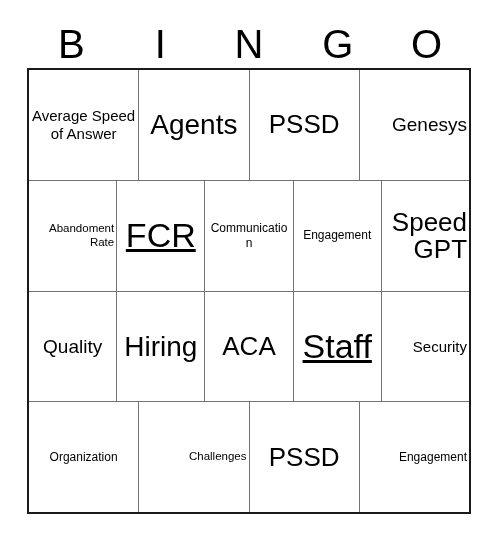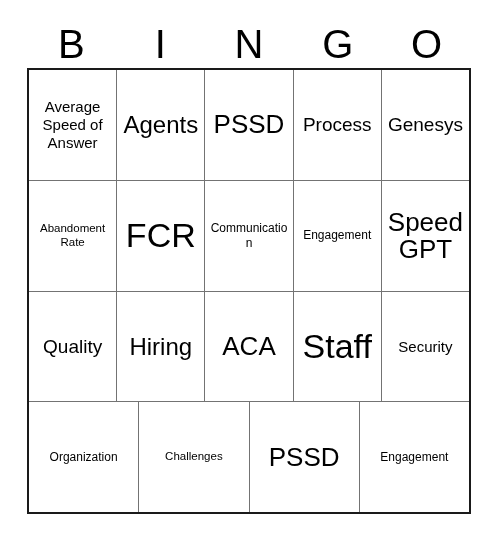--- a/index.html
+++ b/index.html
@@ -74,37 +74,38 @@
     display: flex;
     align-items: center;
     justify-content: center;
     text-align: center;
     padding: 1px 2px;
     overflow: hidden;
     background: #ffffff;
   }
   .cell:last-child {
     border-right: none;
+    text-align: right;
   }
   .cell-text {
     display: block;
     width: 100%;
     line-height: 1.06;
     font-family: "Liberation Sans", sans-serif;
     color: #000000;
     word-wrap: break-word;
   }
 
   
-  .sz-xxl .cell-text { font-size: 34px; line-height: 1.05; }
+  .sz-xxl .cell-text { font-size: 34px; line-height: 1.05; text-decoration: underline; }
   .sz-xl  .cell-text { font-size: 26px; line-height: 1.04; }
-  .sz-lg  .cell-text { font-size: 24px; line-height: 1.05; }
+  .sz-lg  .cell-text { font-size: 28px; line-height: 1.05; }
   .sz-md  .cell-text { font-size: 19px; line-height: 1.12; }
   .sz-sm  .cell-text { font-size: 15px; line-height: 1.18; }
-  .sz-xs  .cell-text { font-size: 11.5px; line-height: 1.2; }
+  .sz-xs  .cell-text { font-size: 11.5px; line-height: 1.2; text-align: right; }
   .sz-xxs .cell-text { font-size: 12px; line-height: 1.2; }
 </style>
 </head>
 <body>
 
 <div id="bingo-card">
 
   <div class="header-row">
     <div class="header-letter">B</div>
     <div class="header-letter">I</div>
@@ -116,23 +117,20 @@
   <div class="grid" id="bingo-grid">
       <div class="grid-row">
         <div class="cell sz-sm">
           <span class="cell-text">Average Speed of Answer</span>
         </div>
         <div class="cell sz-lg">
           <span class="cell-text">Agents</span>
         </div>
         <div class="cell sz-xl">
           <span class="cell-text">PSSD</span>
-        </div>
-        <div class="cell sz-md">
-          <span class="cell-text">Process</span>
         </div>
         <div class="cell sz-md">
           <span class="cell-text">Genesys</span>
         </div>
       </div>
       <div class="grid-row">
         <div class="cell sz-xs">
           <span class="cell-text">Abandoment Rate</span>
         </div>
         <div class="cell sz-xxl">

